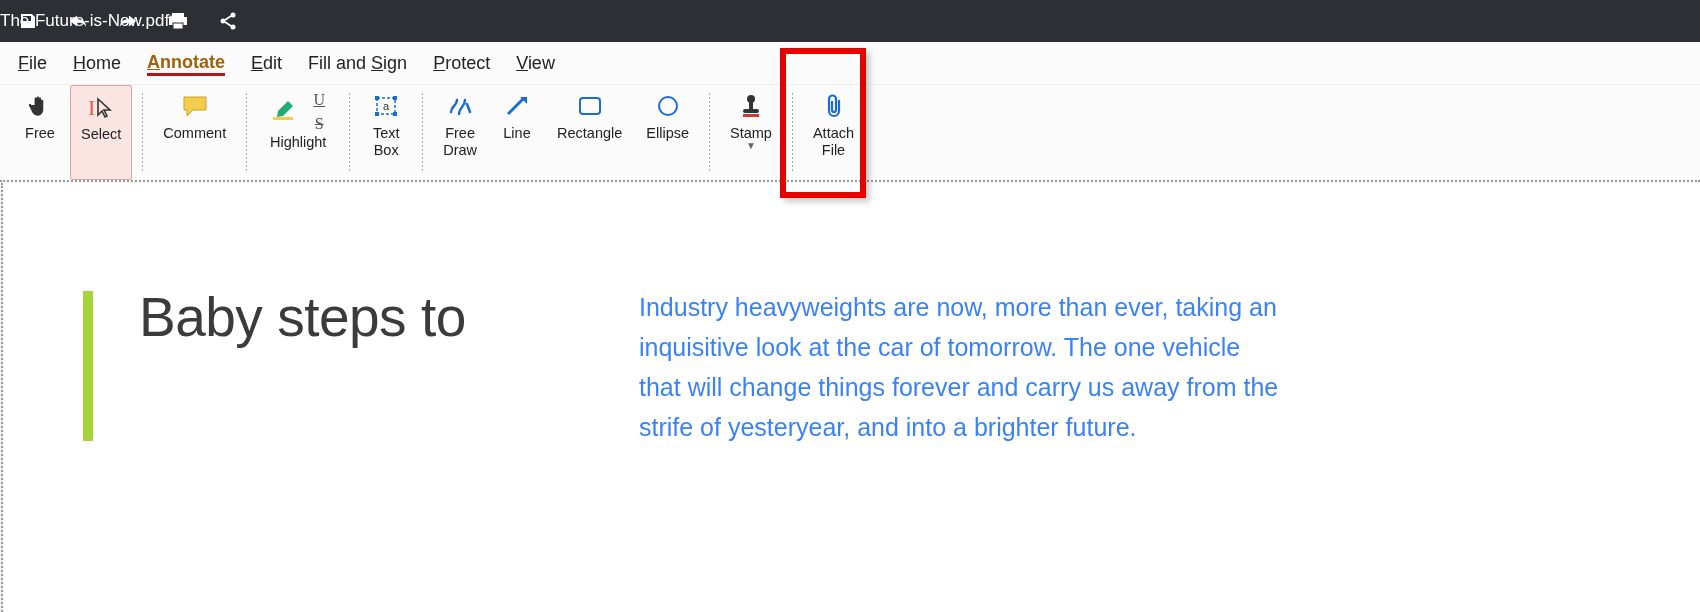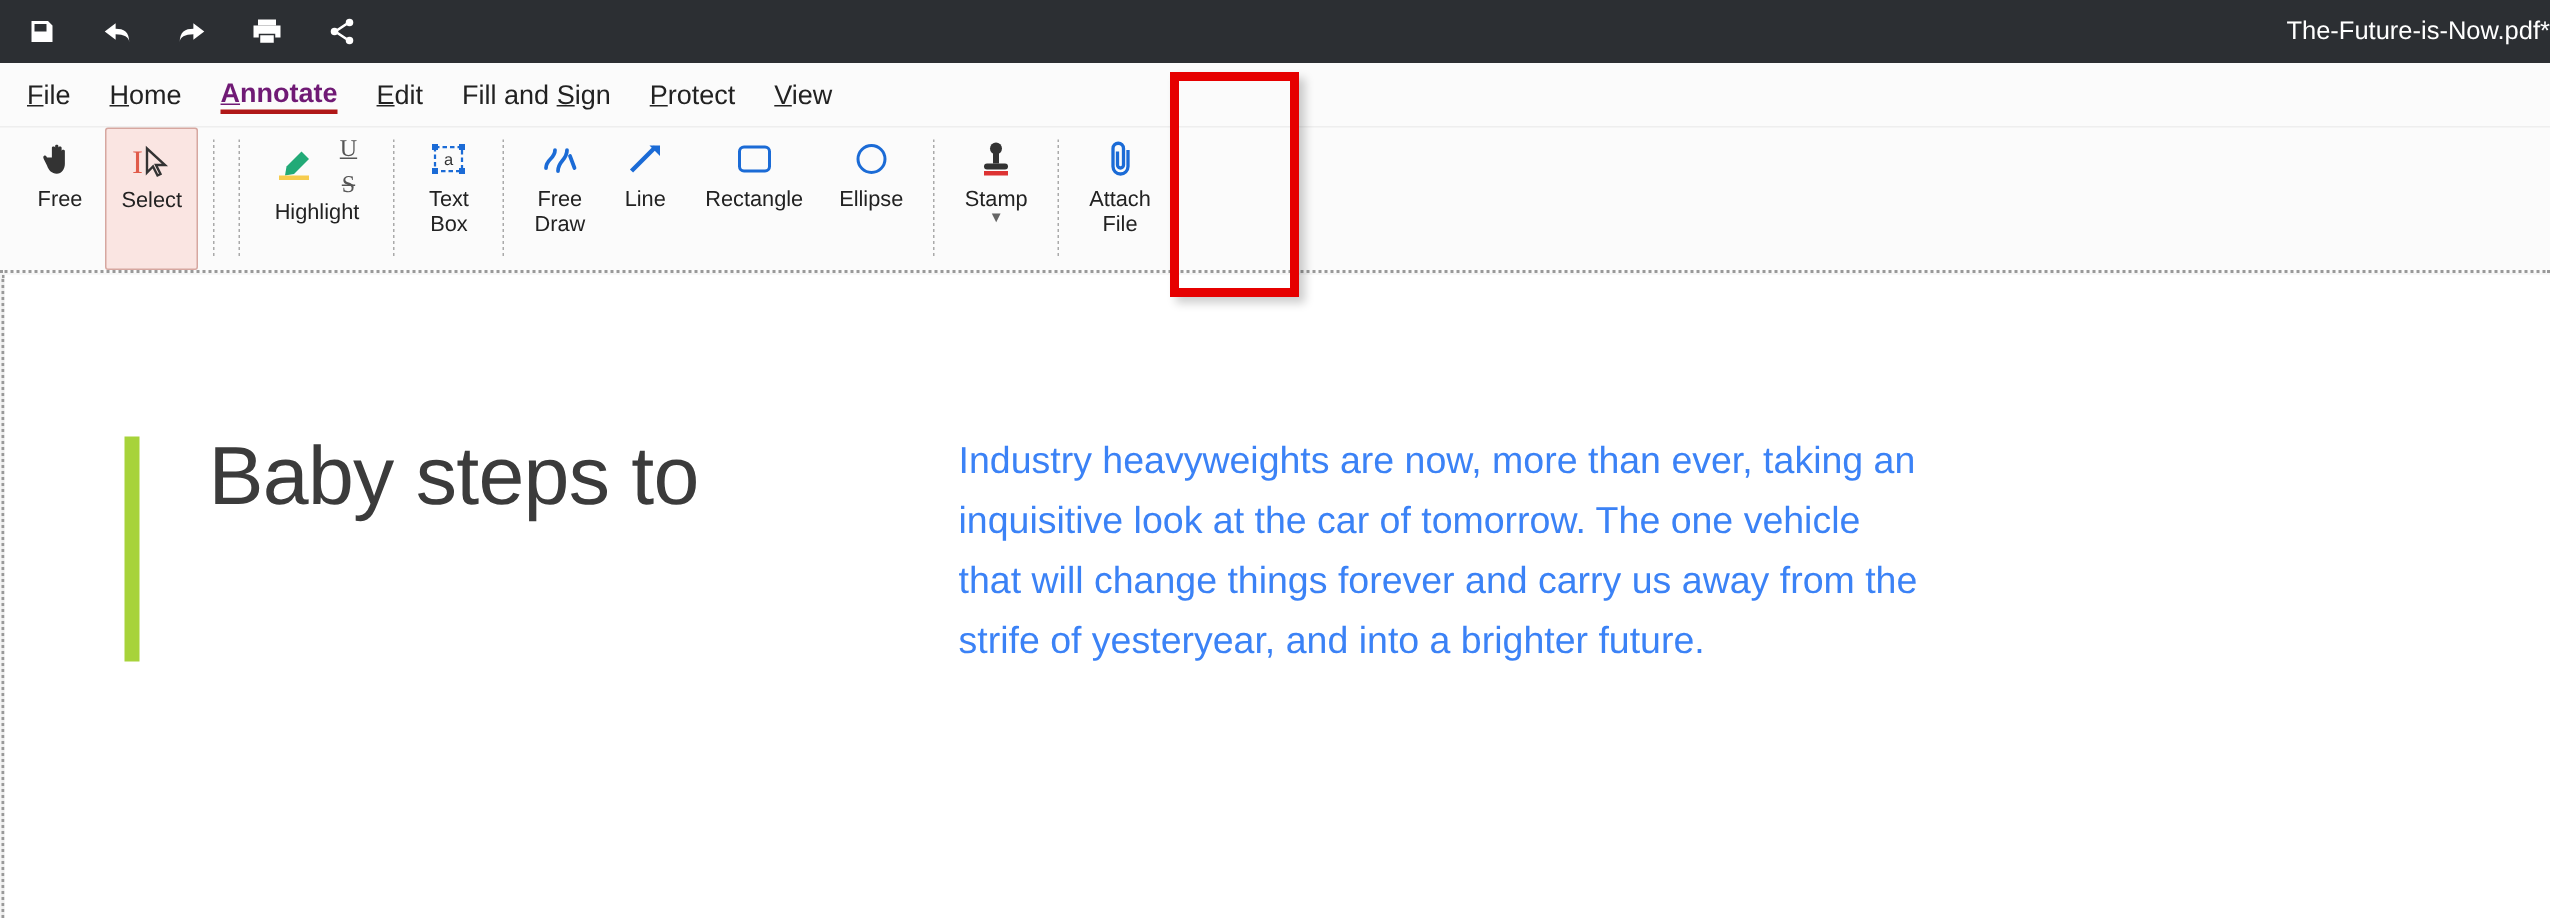--- a/index.html
+++ b/index.html
@@ -13,41 +13,41 @@
     display: flex;
     align-items: center;
     padding: 0 18px;
     position: relative;
   }
   .titlebar-icons { display: flex; gap: 30px; align-items: center; }
   .titlebar-icon { width: 20px; height: 20px; display:flex; align-items:center; justify-content:center; cursor: pointer; }
   .titlebar-title {
     position: absolute;
     left: 0; right: 0;
-    text-align: right;
+    text-align: left;
     font-size: 17px;
     color: #fff;
     pointer-events: none;
   }
 
   
   .menubar {
     height: 42px;
     background: #fbfbfb;
     display: flex;
     align-items: center;
     gap: 26px;
     padding-left: 18px;
     font-size: 18px;
     color: #222;
   }
   .menu-item { cursor: pointer; padding: 2px 0; }
   .menu-item .ul { text-decoration: underline; }
   .menu-item.active {
-    color: #701a75;
+    color: #a16207;
     font-weight: 600;
     border-bottom: 3px solid #b01818;
     padding-bottom: 0;
   }
 
   
   .ribbon {
     height: 98px;
     background: #fbfbfb;
     border-bottom: 2px dotted #999;
@@ -220,20 +220,28 @@
           <text x="2" y="22" font-size="22" font-family="serif" fill="#e05b4a">I</text>
           <path d="M12 6 L12 22 L16 18 L19 24 L21 23 L18 17 L24 17 Z" fill="none" stroke="#333" stroke-width="1.6"></path>
         </svg>
     </div>
     <span>Select</span>
   </div>
 
 
   <div class="sep"></div>
 
+  <div class="ribbon-btn">
+    <div class="ribbon-icon">
+      <svg width="28" height="24" viewBox="0 0 28 24">
+          <path fill="#f6cc4e" stroke="#c9a228" stroke-width="1" d="M3 3h22v13H12l-6 6v-6H3z"></path>
+        </svg>
+    </div>
+    <span>Comment</span>
+  </div>
 
   <div class="sep"></div>
 
   <div class="ribbon-btn" style="flex-direction:column;">
     <div class="highlight-col">
       <div class="ribbon-icon" style="flex-direction:column;">
         <svg width="26" height="20" viewBox="0 0 26 20">
             <path fill="#2a7" d="M18 1l5 5-10 10-6 1 1-6z"></path>
             <rect x="3" y="17" width="20" height="5" fill="#f6cc4e"></rect>
           </svg>

